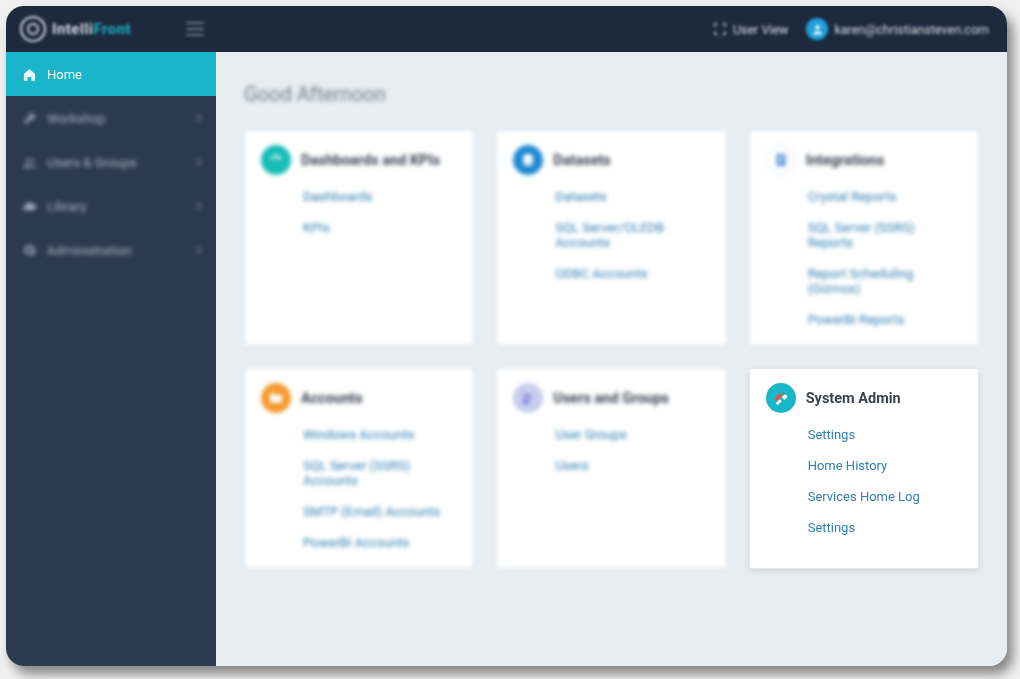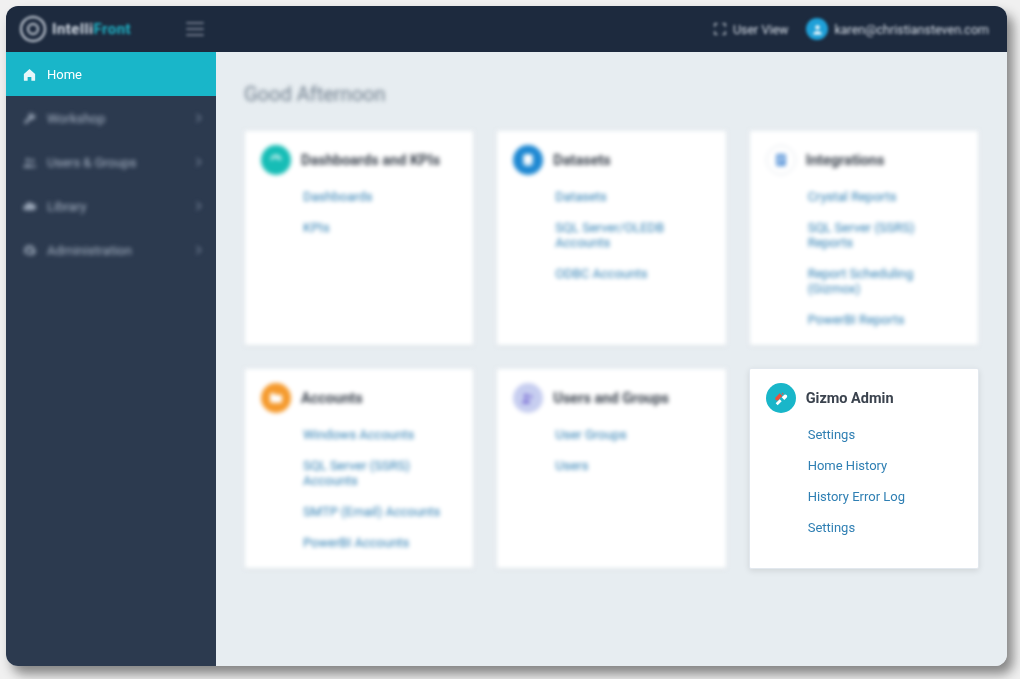--- a/index.html
+++ b/index.html
@@ -8,21 +8,21 @@
     background: #f0f0f0;
     width: 1020px;
     height: 679px;
     overflow: hidden;
   }
   .app {
     position: relative;
     width: 1001px;
     height: 660px;
     margin: 6px;
-    border-radius: 12px;
+    border-radius: 18px;
     overflow: hidden;
     box-shadow: 6px 8px 12px rgba(0,0,0,0.45);
     background: #e8eef2;
   }
   
   .topbar {
     position: absolute;
     top: 0; left: 0; right: 0;
     height: 46px;
     background: #1d2a3e;
@@ -338,25 +338,25 @@
           </div>
         </div>
         <div class="card focused">
           <div class="card-head">
             <span class="card-icon bg-cyan">
               <svg viewBox="0 0 24 24" fill="#fff">
                 <path d="M4 20l6-6 3 3-6 6-3-3zm9-9l4-4a3 3 0 014 4l-4 4-4-4z"></path>
                 <path d="M14 4l2 2-1 1-2-2 1-1zm-9 6a3 3 0 104 4l5-5-4-4-5 5z" fill="#ef4e3a"></path>
               </svg>
             </span>
-            <span class="card-title">Gizmo Admin</span>
+            <span class="card-title">System Admin</span>
           </div>
           <div class="link-list">
             <a>Settings</a>
             <a>Home History</a>
-            <a>History Error Log</a>
+            <a>Services Home Log</a>
             <a>Settings</a>
           </div>
         </div>
       </div>
   </div>
 
 </div>
 
 </body></html>

